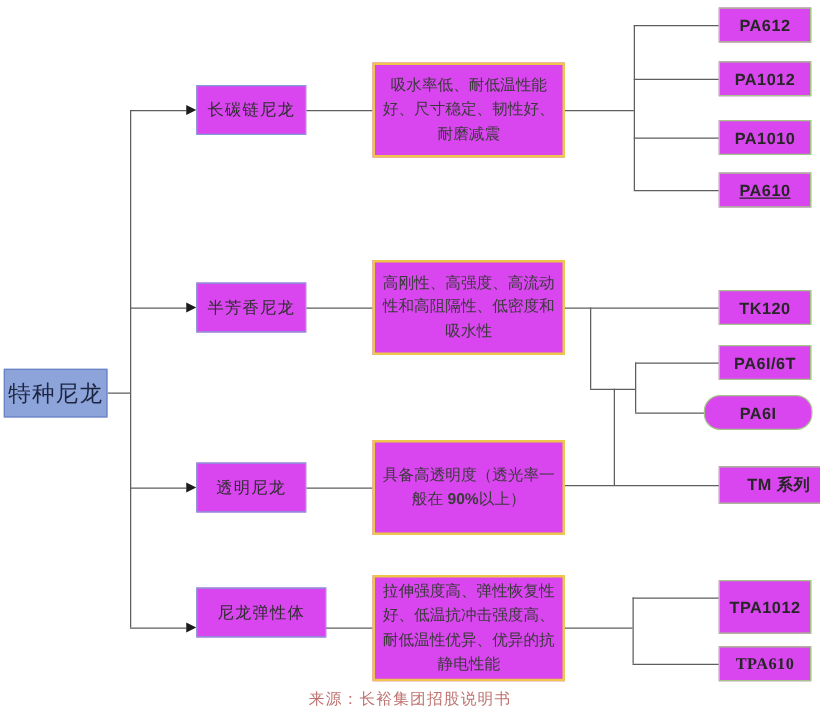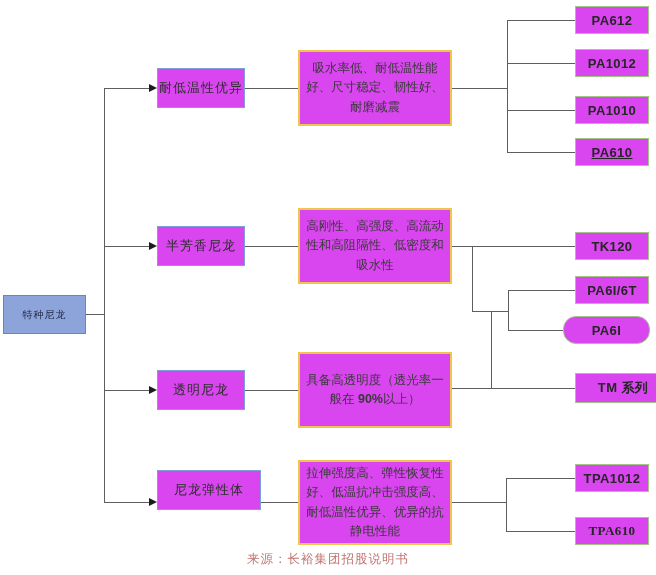--- a/index.html
+++ b/index.html
@@ -13,21 +13,21 @@
     position:absolute;width:0;height:0;
     border-top:4px solid transparent;border-bottom:4px solid transparent;
     border-left:8px solid #1c1c1c;
   }
   .node{
     position:absolute;display:flex;align-items:center;justify-content:center;
     text-align:center;box-sizing:border-box;background:#d946ef;
   }
   .root{
     background:#8da4da;border:1px solid #6b83c4;color:#1c2440;
-    font-size:10px;letter-spacing:1px;
+    font-size:18px;letter-spacing:1px;
   }
   .cat{
     border:1px solid #7f9ed6;font-size:13px;color:#2e2e2e;letter-spacing:1px;
   }
   .desc{
     border:2px solid #edc64b;font-size:12.5px;color:#3a3a3a;
     line-height:1.55;padding:4px 1px;
   }
   .prod{
     border:1.5px solid #a3c585;font-size:13px;font-weight:600;
@@ -73,21 +73,21 @@
   <div class="vl" style="left:491px;top:311px;height:77px;"></div>
   <div class="vl" style="left:506px;top:478px;height:53px;"></div>
 
   <div class="arrowhead" style="left:149px;top:84px;"></div>
   <div class="arrowhead" style="left:149px;top:242px;"></div>
   <div class="arrowhead" style="left:149px;top:386px;"></div>
   <div class="arrowhead" style="left:149px;top:498px;"></div>
 
   <div class="node root" style="left:3px;top:295px;width:83px;height:39px;">特种尼龙</div>
 
-  <div class="node cat" style="left:157px;top:68px;width:88px;height:40px;">耐低温性优异</div>
+  <div class="node cat" style="left:157px;top:68px;width:88px;height:40px;">长碳链尼龙</div>
   <div class="node cat" style="left:157px;top:226px;width:88px;height:40px;">半芳香尼龙</div>
   <div class="node cat" style="left:157px;top:370px;width:88px;height:40px;">透明尼龙</div>
   <div class="node cat" style="left:157px;top:470px;width:104px;height:40px;">尼龙弹性体</div>
 
   <div class="node desc" style="left:298px;top:50px;width:154px;height:76px;">
     <span>吸水率低、耐低温性能好、尺寸稳定、韧性好、耐磨减震</span>
   </div>
   <div class="node desc" style="left:298px;top:208px;width:154px;height:76px;">
     <span>高刚性、高强度、高流动性和高阻隔性、低密度和吸水性</span>
   </div>
@@ -102,18 +102,18 @@
   <div class="node prod" style="left:575px;top:49px;width:74px;height:28px;">PA1012</div>
   <div class="node prod" style="left:575px;top:96px;width:74px;height:28px;">PA1010</div>
   <div class="node prod" style="left:575px;top:138px;width:74px;height:28px;text-decoration:underline;">PA610</div>
 
   <div class="node prod" style="left:575px;top:232px;width:74px;height:28px;">TK120</div>
   <div class="node prod" style="left:575px;top:276px;width:74px;height:28px;">PA6I/6T</div>
   <div class="node prod" style="left:563px;top:316px;width:87px;height:28px;border-radius:13px;">PA6I</div>
 
   <div class="node prod" style="left:575px;top:373px;width:96px;height:30px;">TM 系列</div>
 
-  <div class="node prod" style="left:575px;top:464px;width:74px;height:28px;">TPA1012</div>
+  <div class="node prod" style="left:575px;top:464px;width:74px;height:43px;">TPA1012</div>
   <div class="node prod" style="left:575px;top:517px;width:74px;height:28px;font-family:Liberation Serif, serif;">TPA610</div>
 
   <div class="caption">来源：长裕集团招股说明书</div>
 
 </div>
 
 </body></html>

